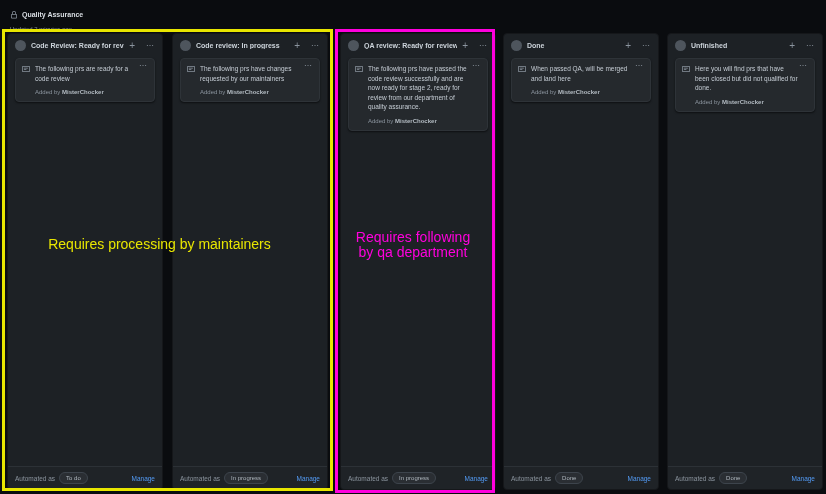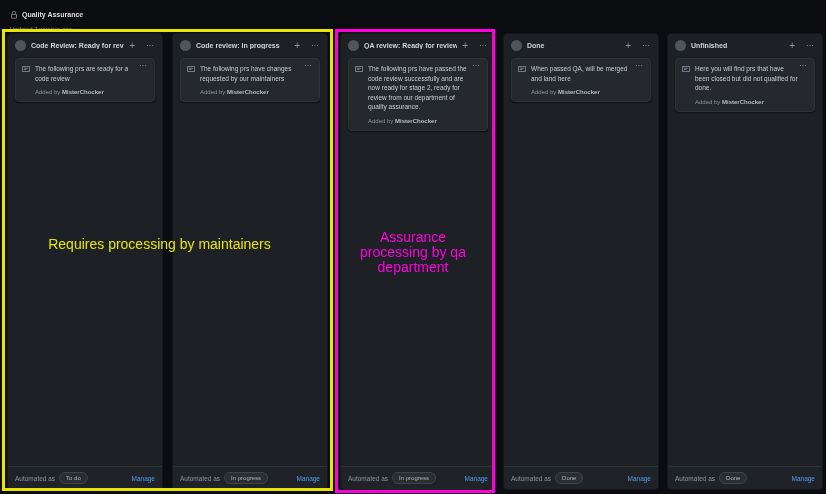--- a/index.html
+++ b/index.html
@@ -208,13 +208,13 @@
   <div class="col-footer">
     <span>Automated as</span>
     <span class="preset-pill">Done</span>
     <span class="manage-link">Manage</span>
   </div>
 </div>
 
 <div class="anno-box yellow"></div>
 <div class="anno-box magenta"></div>
 <div class="anno-text yellow">Requires processing by maintainers</div>
-<div class="anno-text magenta">Assurance processing by qa department</div>
+<div class="anno-text magenta">Requires following by qa department</div>
 
 </body></html>

